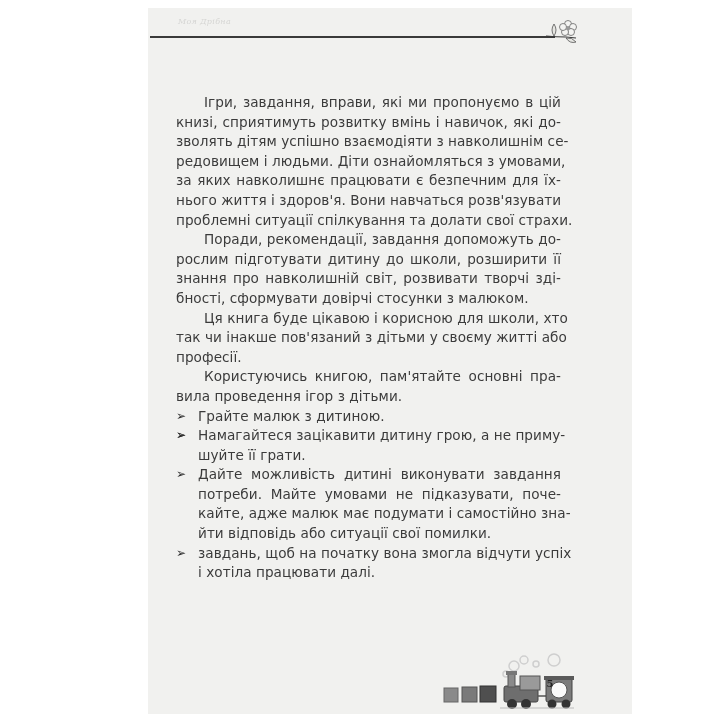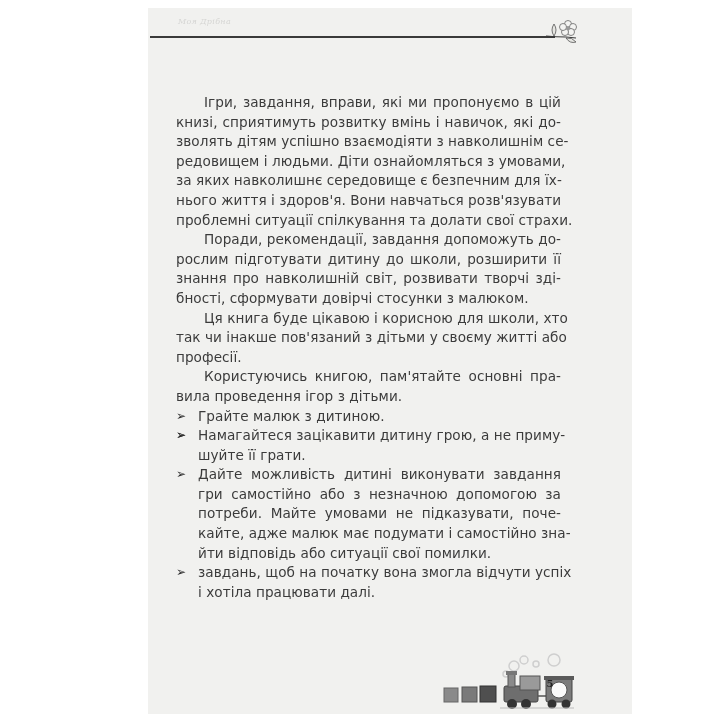--- a/index.html
+++ b/index.html
@@ -41,21 +41,21 @@
     <circle cx="22" cy="10" r="2" fill="#999"></circle>
     <path d="M20 20 Q24 26 30 24 Q26 19 20 20Z" fill="#e6e6e2" stroke="#555" stroke-width="0.8"></path>
   </svg>
 
   <div class="body-text">
     <div>
       <span class="line indent">Ігри, завдання, вправи, які ми пропонуємо в цій</span>
       <span class="line">книзі, сприятимуть розвитку вмінь і навичок, які до-</span>
       <span class="line">зволять дітям успішно взаємодіяти з навколишнім се-</span>
       <span class="line">редовищем і людьми. Діти ознайомляться з умовами,</span>
-      <span class="line">за яких навколишнє середовище є безпечним для їх-</span>
+      <span class="line">за яких навколишнє працювати є безпечним для їх-</span>
       <span class="line">нього життя і здоров'я. Вони навчаться розв'язувати</span>
       <span class="line">проблемні ситуації спілкування та долати свої страхи.</span>
     </div>
     <div>
       <span class="line indent">Поради, рекомендації, завдання допоможуть до-</span>
       <span class="line">рослим підготувати дитину до школи, розширити її</span>
       <span class="line">знання про навколишній світ, розвивати творчі зді-</span>
       <span class="line last">бності, сформувати довірчі стосунки з малюком.</span>
     </div>
     <div>
@@ -77,21 +77,20 @@
         <span class="bullet">➢</span>
       </div>
       <div class="bl">
         <span class="bullet">➢</span>
         <span class="line">Намагайтеся зацікавити дитину грою, а не приму-</span>
         <span class="line last">шуйте її грати.</span>
       </div>
       <div class="bl">
         <span class="bullet">➢</span>
         <span class="line">Дайте можливість дитині виконувати завдання</span>
-        <span class="line">гри самостійно або з незначною допомогою за</span>
         <span class="line">потреби. Майте умовами не підказувати, поче-</span>
         <span class="line">кайте, адже малюк має подумати і самостійно зна-</span>
         <span class="line last">йти відповідь або ситуації свої помилки.</span>
       </div>
       <div class="bl">
         <span class="bullet">➢</span>
         <span class="line">завдань, щоб на початку вона змогла відчути успіх</span>
         <span class="line last">і хотіла працювати далі.</span>
       </div>
     </div>

